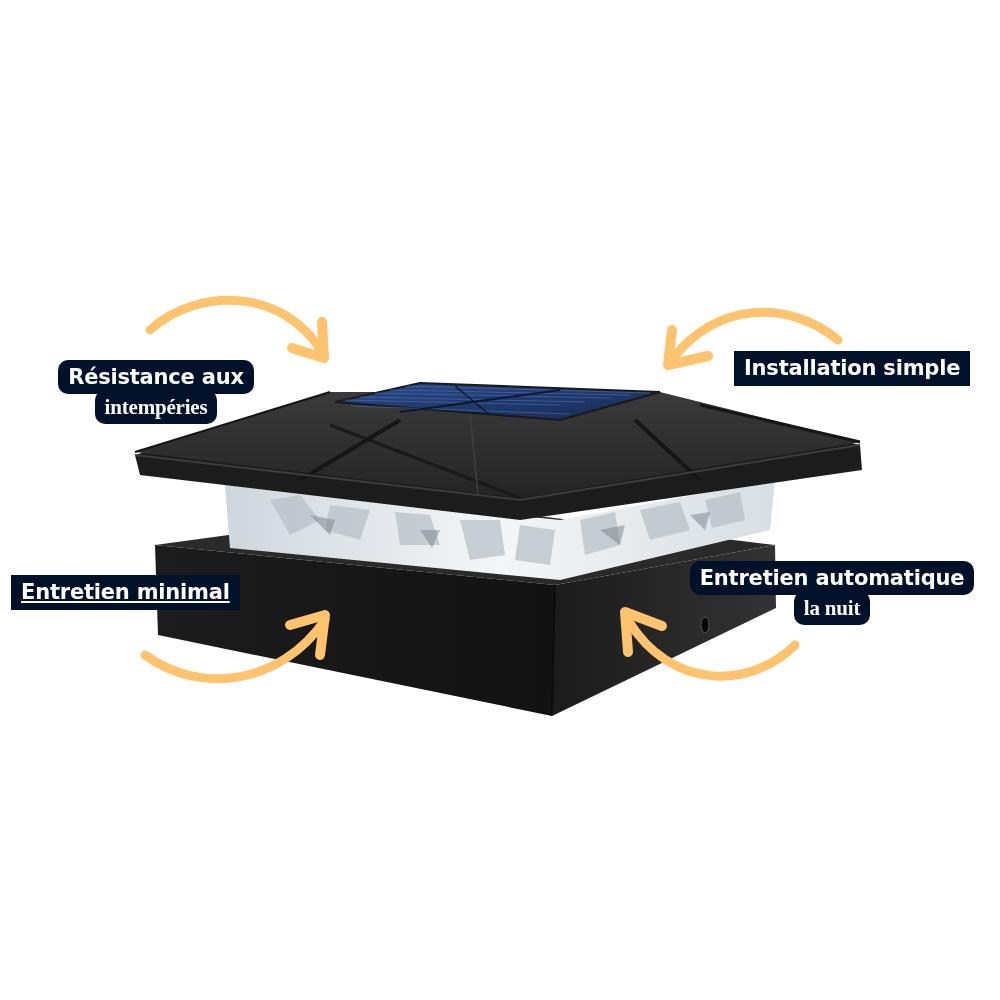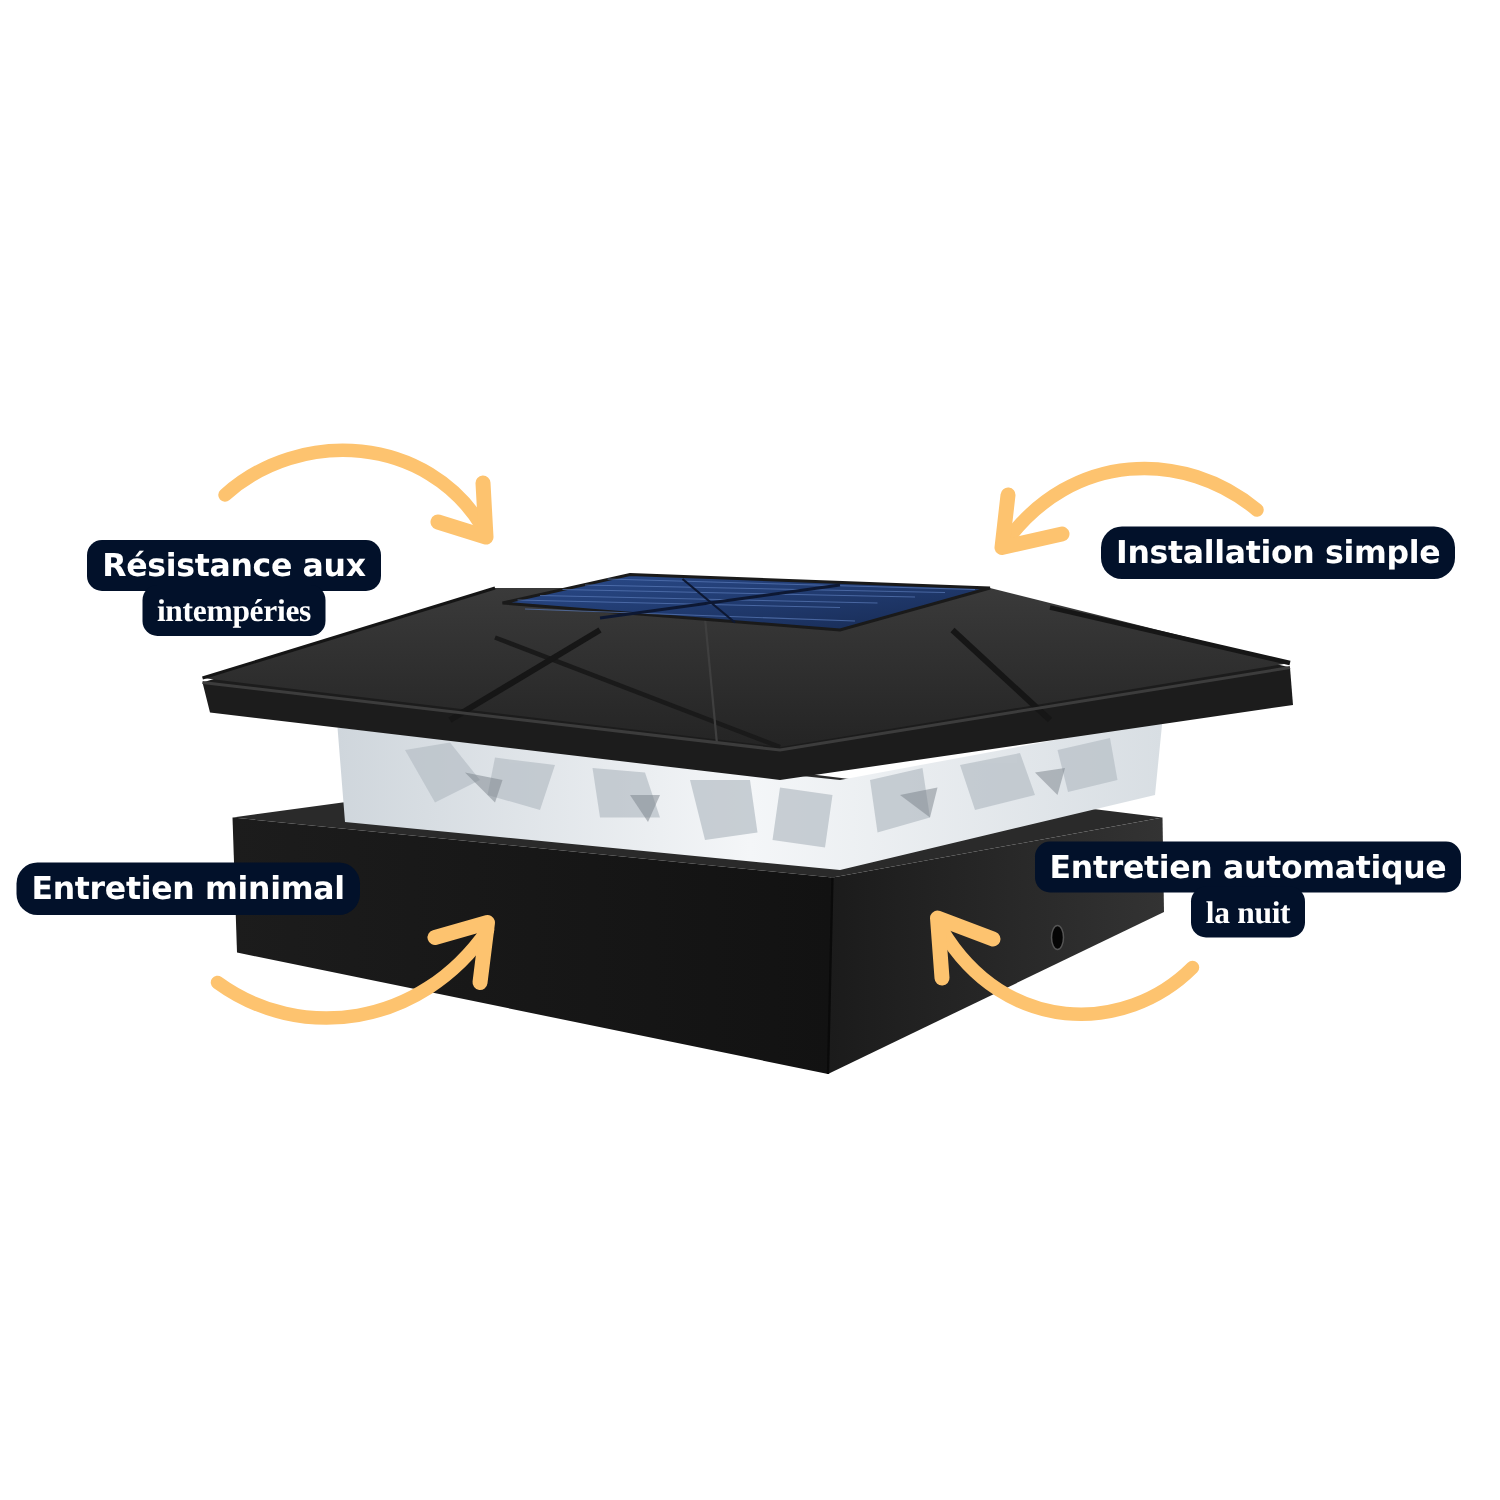--- a/index.html
+++ b/index.html
@@ -9,21 +9,21 @@
     font-family: "DejaVu Sans", "Liberation Sans", sans-serif;
   }
   .scene { position: absolute; left: 0; top: 0; width: 1000px; height: 1000px; }
   .label {
     position: absolute;
     background: #02112a;
     color: #ffffff;
     font-weight: bold;
     font-size: 21px;
     line-height: 26px;
-    border-radius: 14px;
+    border-radius: 0;
     padding: 4px 10px 5px 10px;
     white-space: nowrap;
     letter-spacing: -0.2px;
   }
   .label-stack { position: absolute; }
   .label-stack .seg {
     background: #02112a; color: #fff; font-weight: bold; font-size: 21px;
     line-height: 26px; border-radius: 10px; padding: 4px 10px; white-space: nowrap;
     display: table; margin: 0 auto; letter-spacing: -0.2px;
   }
@@ -145,20 +145,20 @@
 
 <div class="label-stack" style="left:56px; top:360px; width:200px;">
   <span class="seg">Résistance aux</span>
   <span class="seg">intempéries</span>
 </div>
 
 <div class="label" style="left:734px; top:351px;">
   <span>Installation simple</span>
 </div>
 
-<div class="label" style="left:11px; top:575px;">
+<div class="label" style="left:11px; top:575px;text-decoration:underline;">
   <span>Entretien minimal</span>
 </div>
 
 <div class="label-stack" style="left:682px; top:561px; width:300px;">
   <span class="seg">Entretien automatique</span>
   <span class="seg">la nuit</span>
 </div>
 
 </body></html>

